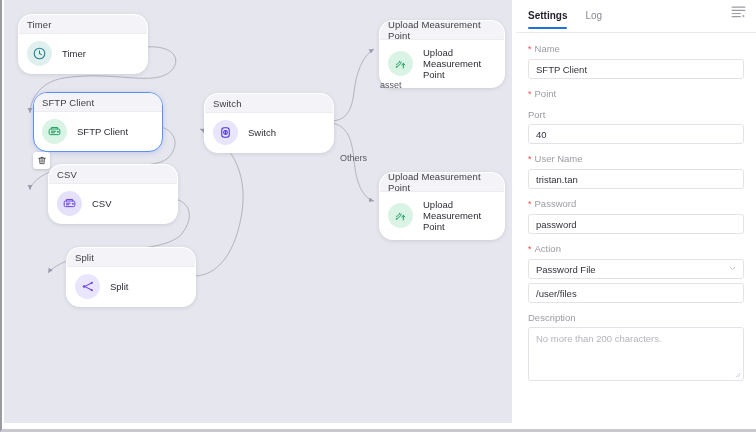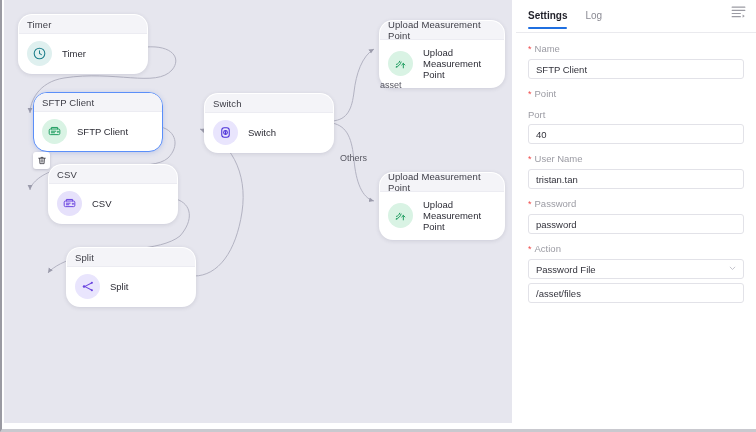--- a/index.html
+++ b/index.html
@@ -243,19 +243,28 @@
       </div>
 
       <div class="field">
         <label class="flabel"><span class="req">*</span><span>Action</span></label>
         <div class="fbox">
           <span>Password File</span>
           <svg class="chev" viewBox="0 0 12 12" fill="none" stroke="#b7b7c0" stroke-width="1.4">
               <path d="M2 4l4 4 4-4" stroke-linecap="round" stroke-linejoin="round"></path>
             </svg>
         </div>
-        <div class="fbox gap-s">/asset/files</div>
-      </div>
-
+        <div class="fbox gap-s">/user/files</div>
+      </div>
+
+      <div class="field">
+        <label class="flabel">Description</label>
+        <div class="ftext">
+          <span>No more than 200 characters.</span>
+          <svg class="grip" viewBox="0 0 8 8" stroke="#c3c3cc" stroke-width="1">
+              <path d="M7 1L1 7M7 4L4 7"></path>
+            </svg>
+        </div>
+      </div>
 
     </div>
   </div>
 </div>
 
 </body></html>

